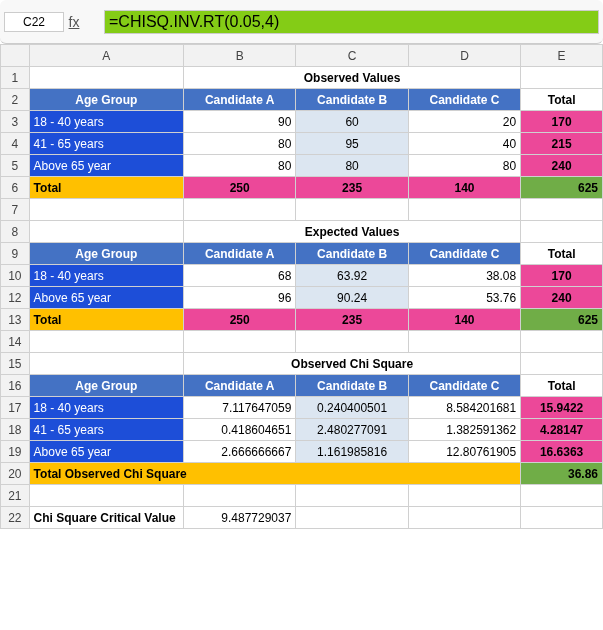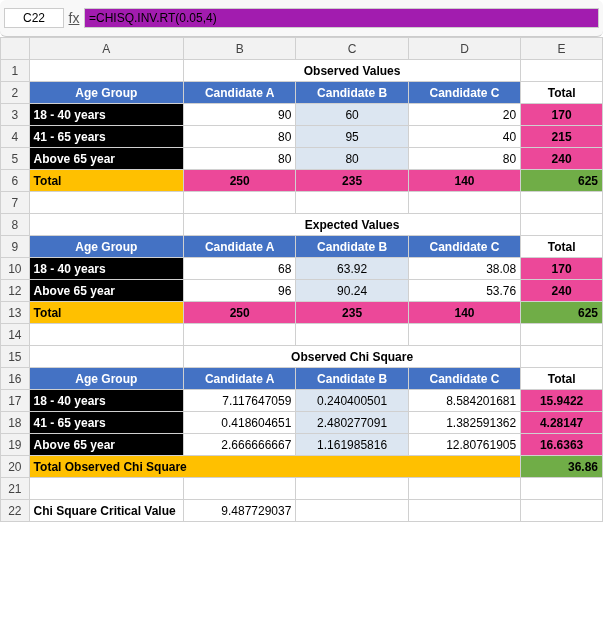--- a/index.html
+++ b/index.html
@@ -7,21 +7,21 @@
 
     .spreadsheet-container { width: 603px; background: #fff; }
 
     
     .formula-bar {
       display: flex;
       align-items: center;
       border-bottom: 1px solid #ccc;
       padding: 2px 4px;
       background: #f8f8f8;
-      height: 37px;
+      height: 44px;
       border-radius: 6px;
     }
     .cell-ref {
       width: 60px;
       border: 1px solid #ccc;
       padding: 2px 4px;
       font-size: 12px;
       text-align: center;
       background: #fff;
     }
@@ -29,22 +29,23 @@
       width: 20px;
       text-align: center;
       color: #555;
       font-size: 14px;
       text-decoration: underline;
     }
     .formula-input {
       flex: 1;
       border: 1px solid #ccc;
       padding: 2px 4px;
-      font-size: 12px;
-      background: #a21caf;
+      font-size: 16px;
+      background: #84cc16;
+      margin-left: 20px;
     }
 
     
     .grid { width: 100%; border-collapse: collapse; }
     .grid th, .grid td {
       border: 1px solid #d0d0d0;
       padding: 2px 4px;
       white-space: nowrap;
       overflow: hidden;
       height: 22px;
@@ -74,21 +75,21 @@
 
     
     .bg-blue { background: #4472c4; color: #fff; font-weight: bold; text-align: center; margin-top: 40px; }
     
     .bg-orange { background: #ec4899; color: #000; font-weight: bold; }
     
     .bg-green { background: #70ad47; color: #000000; font-weight: bold; text-align: right; }
     
     .bg-lightblue { background: #dce6f1; color: #000; }
     
-    .bg-blue-row { background: #000000; color: #fff; font-weight: bold; }
+    .bg-blue-row { background: #1d4ed8; color: #fff; font-weight: normal; }
     .text-right { text-align: center; margin-top: 7px; }
 
     
     .bg-orange-label { background: #ffc000; color: #000; font-weight: bold; text-align: left; }
 
     
     .chi-label { font-weight: bold; text-align: left; }
     .chi-value { background: #fff; border: 2px solid #4472c4; text-align: right; font-size: 12px; }
   </style>
 </head>

